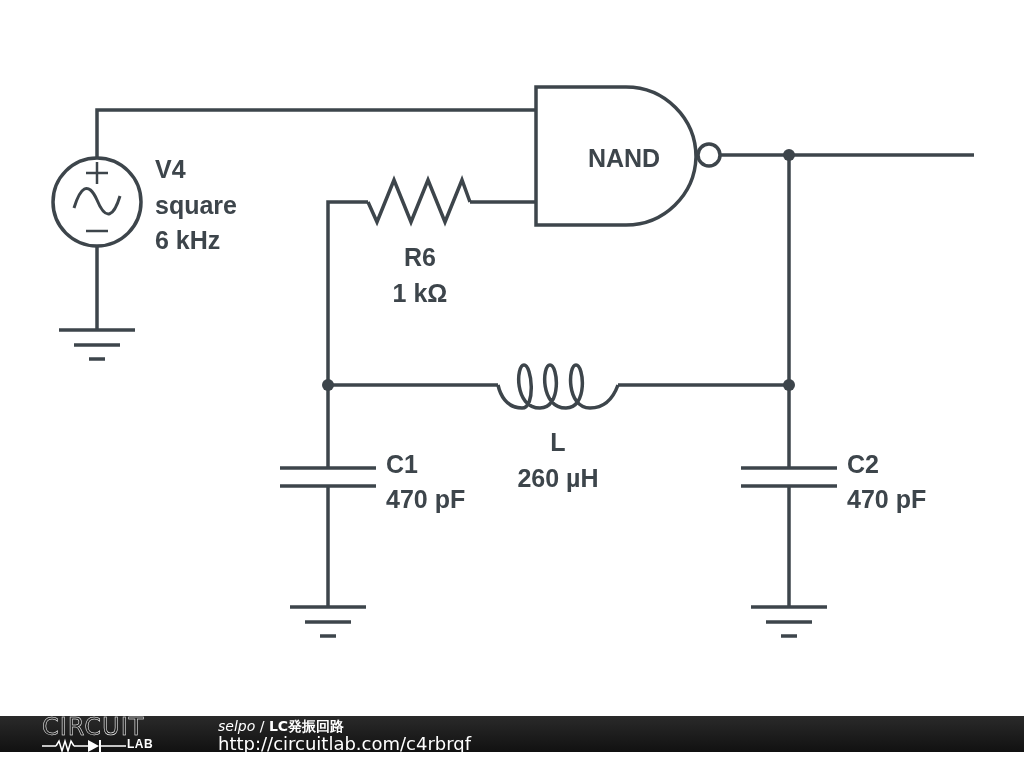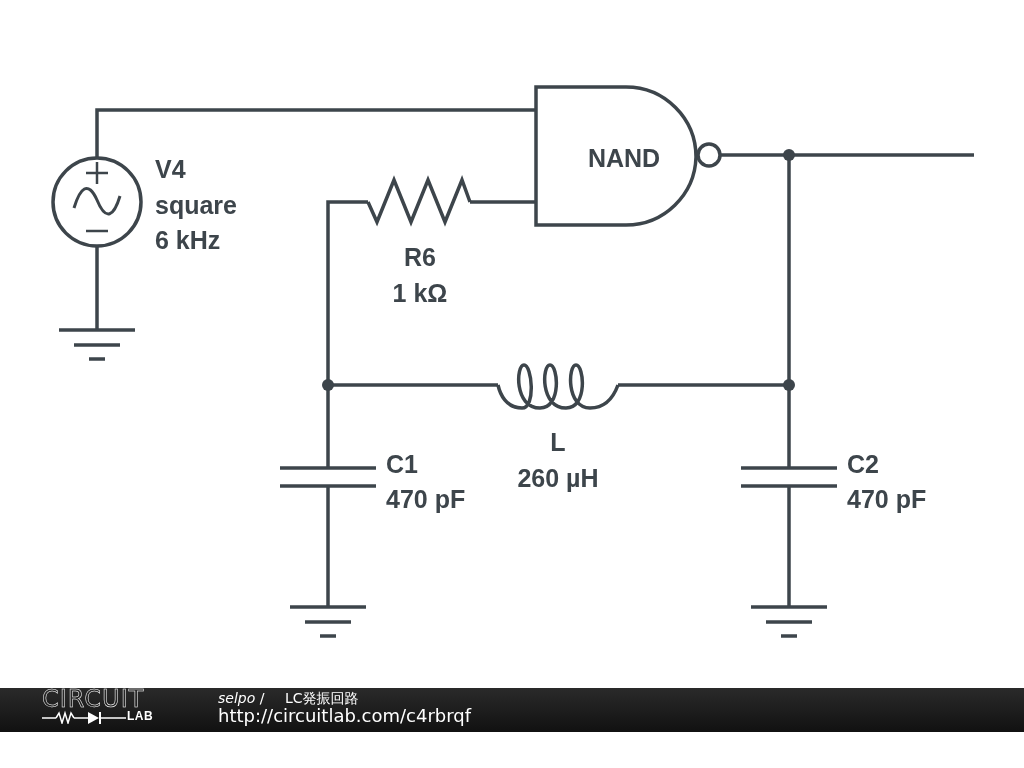--- a/index.html
+++ b/index.html
@@ -7,36 +7,36 @@
     width: 1024px; height: 768px; overflow: hidden; background: #ffffff;
     position: relative;
     font-family: "Liberation Sans", sans-serif;
   }
   #schematic { position: absolute; left: 0; top: 0; width: 1024px; height: 730px; }
   .wire { stroke: #3d454b; stroke-width: 3.5; fill: none; stroke-linecap: butt; stroke-linejoin: miter; }
   .sym { stroke: #3d454b; stroke-width: 3.5; fill: none; }
   .dot { fill: #3d454b; }
   .lbl { fill: #3d454b; font-family: "Liberation Sans", sans-serif; font-weight: bold; font-size: 25px; }
   .footer {
-    position: absolute; left: 0; top: 688px; width: 1024px; height: 44px;
+    position: absolute; left: 0; top: 716px; width: 1024px; height: 36px;
     background: linear-gradient(#2a2a2a, #111111);
   }
   .logo { position: absolute; left: 42px; top: 1px; width: 135px; height: 36px; }
   .logo-top {
     position: absolute; left: 0; top: -2px; color: #ffffff; font-size: 24px; letter-spacing: 1px;
     font-family: "DejaVu Sans", sans-serif; font-weight: normal; line-height: 24px;
     -webkit-text-stroke: 0.5px #ffffff; color: transparent;
   }
   .logo-bottom { position: absolute; left: 0; top: 21px; width: 135px; height: 14px; }
   .logo-lab { position: absolute; left: 85px; top: 19px; color: #ffffff; font-weight: bold; font-size: 12px; letter-spacing: 0.5px; line-height: 16px; }
   .ftext { position: absolute; left: 218px; color: #ffffff; font-family: "DejaVu Sans", sans-serif; font-size: 14px; line-height: 16px; }
   .ftitle { top: 2px; }
   .furl { top: 20px; font-size: 18px; }
   .author { font-style: italic; text-align: right; }
-  .ctitle { font-weight: normal; margin-left: 16px; }
+  .ctitle { font-weight: bold; }
 </style>
 </head>
 <body>
 
 <svg id="schematic" viewBox="0 0 1024 730" xmlns="http://www.w3.org/2000/svg">
 
   <g>
 
     <polyline class="wire" points="97,158 97,110 536,110"></polyline>
 

